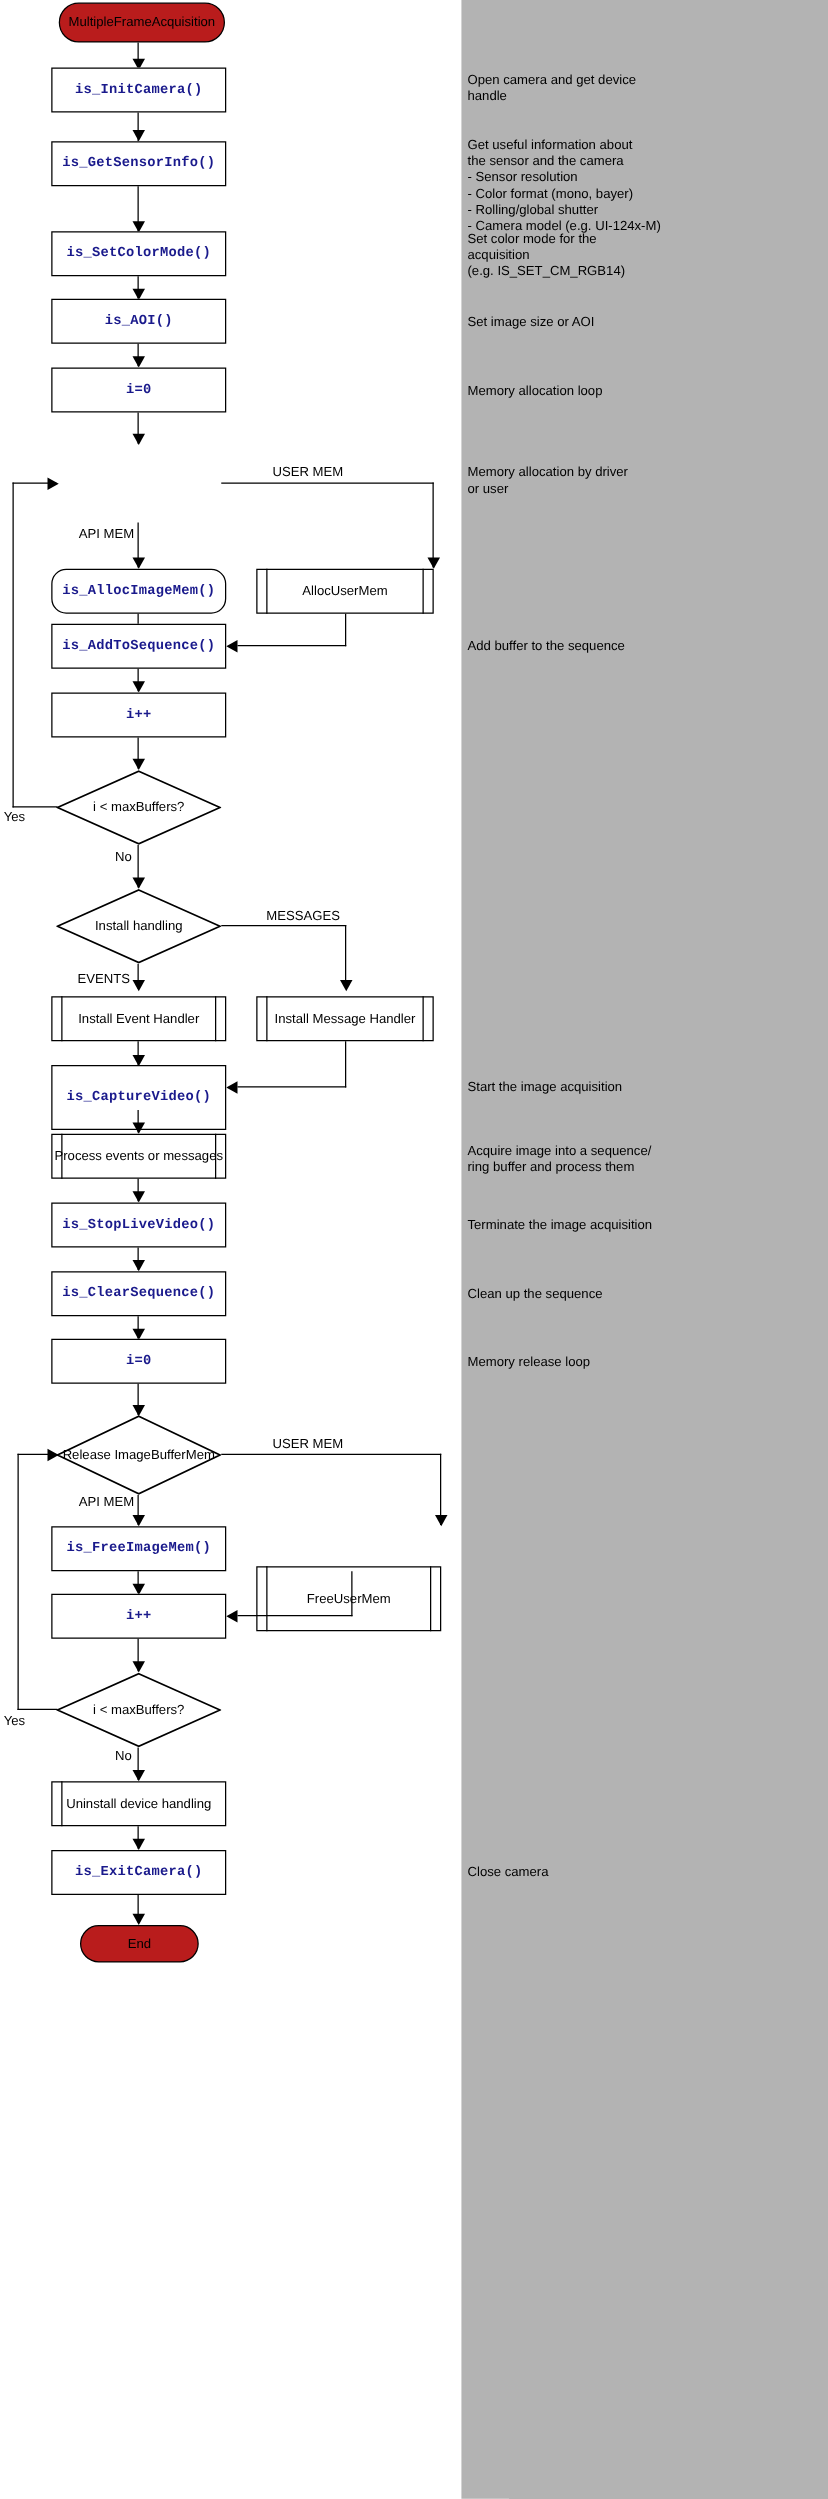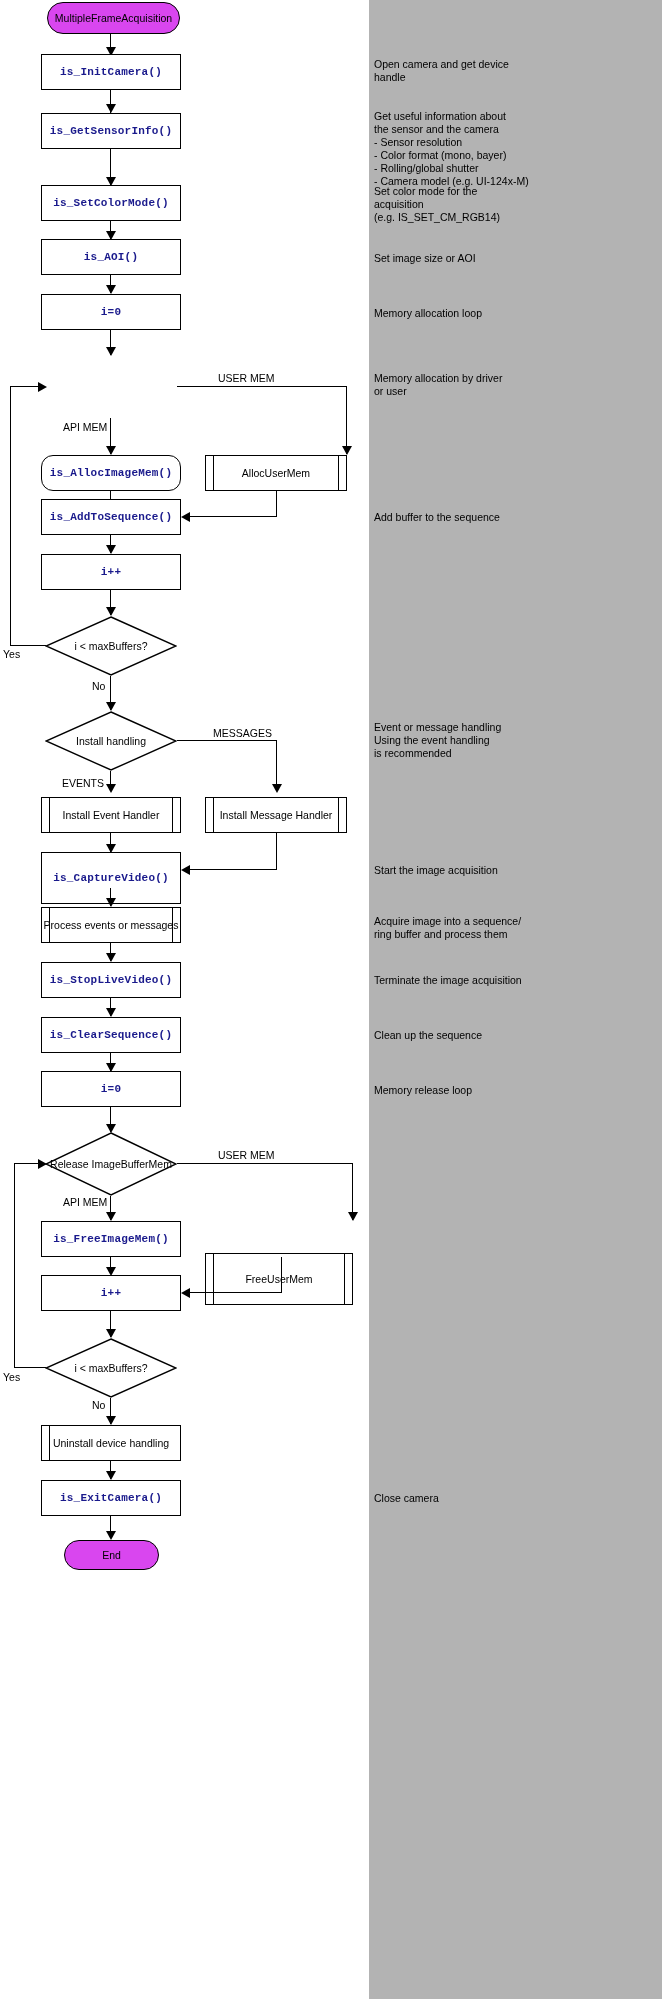--- a/index.html
+++ b/index.html
@@ -51,21 +51,21 @@
     justify-content: center;
     text-align: center;
     color: #000000;
     font-size: 10.5px;
     line-height: 12.5px;
   }
 
   .terminator {
     border: 1.3px solid #000000;
     border-radius: 22px;
-    background: #d946ef;
+    background: #b91c1c;
   }
 
   .process {
     border: 1.3px solid #000000;
     background: #ffffff;
   }
   .process.api {
     color: #1a1a8c;
     font-family: "Liberation Mono", monospace;
     font-weight: bold;
@@ -160,23 +160,20 @@
 - Rolling/global shutter
 - Camera model (e.g. UI-124x-M)</div>
     <div class="annotation" style="top: 185px;">Set color mode for the
 acquisition
 (e.g. IS_SET_CM_RGB14)</div>
     <div class="annotation" style="top: 252px;">Set image size or AOI</div>
     <div class="annotation" style="top: 307px;">Memory allocation loop</div>
     <div class="annotation" style="top: 372px;">Memory allocation by driver
 or user</div>
     <div class="annotation" style="top: 511px;">Add buffer to the sequence</div>
-    <div class="annotation" style="top: 721px;">Event or message handling
-Using the event handling
-is recommended</div>
     <div class="annotation" style="top: 864px;">Start the image acquisition</div>
     <div class="annotation" style="top: 915px;">Acquire image into a sequence/
 ring buffer and process them</div>
     <div class="annotation" style="top: 974px;">Terminate the image acquisition</div>
     <div class="annotation" style="top: 1029px;">Clean up the sequence</div>
     <div class="annotation" style="top: 1084px;">Memory release loop</div>
     <div class="annotation" style="top: 1492px;">Close camera</div>
   </div>
 
 <div id="flow-canvas">

